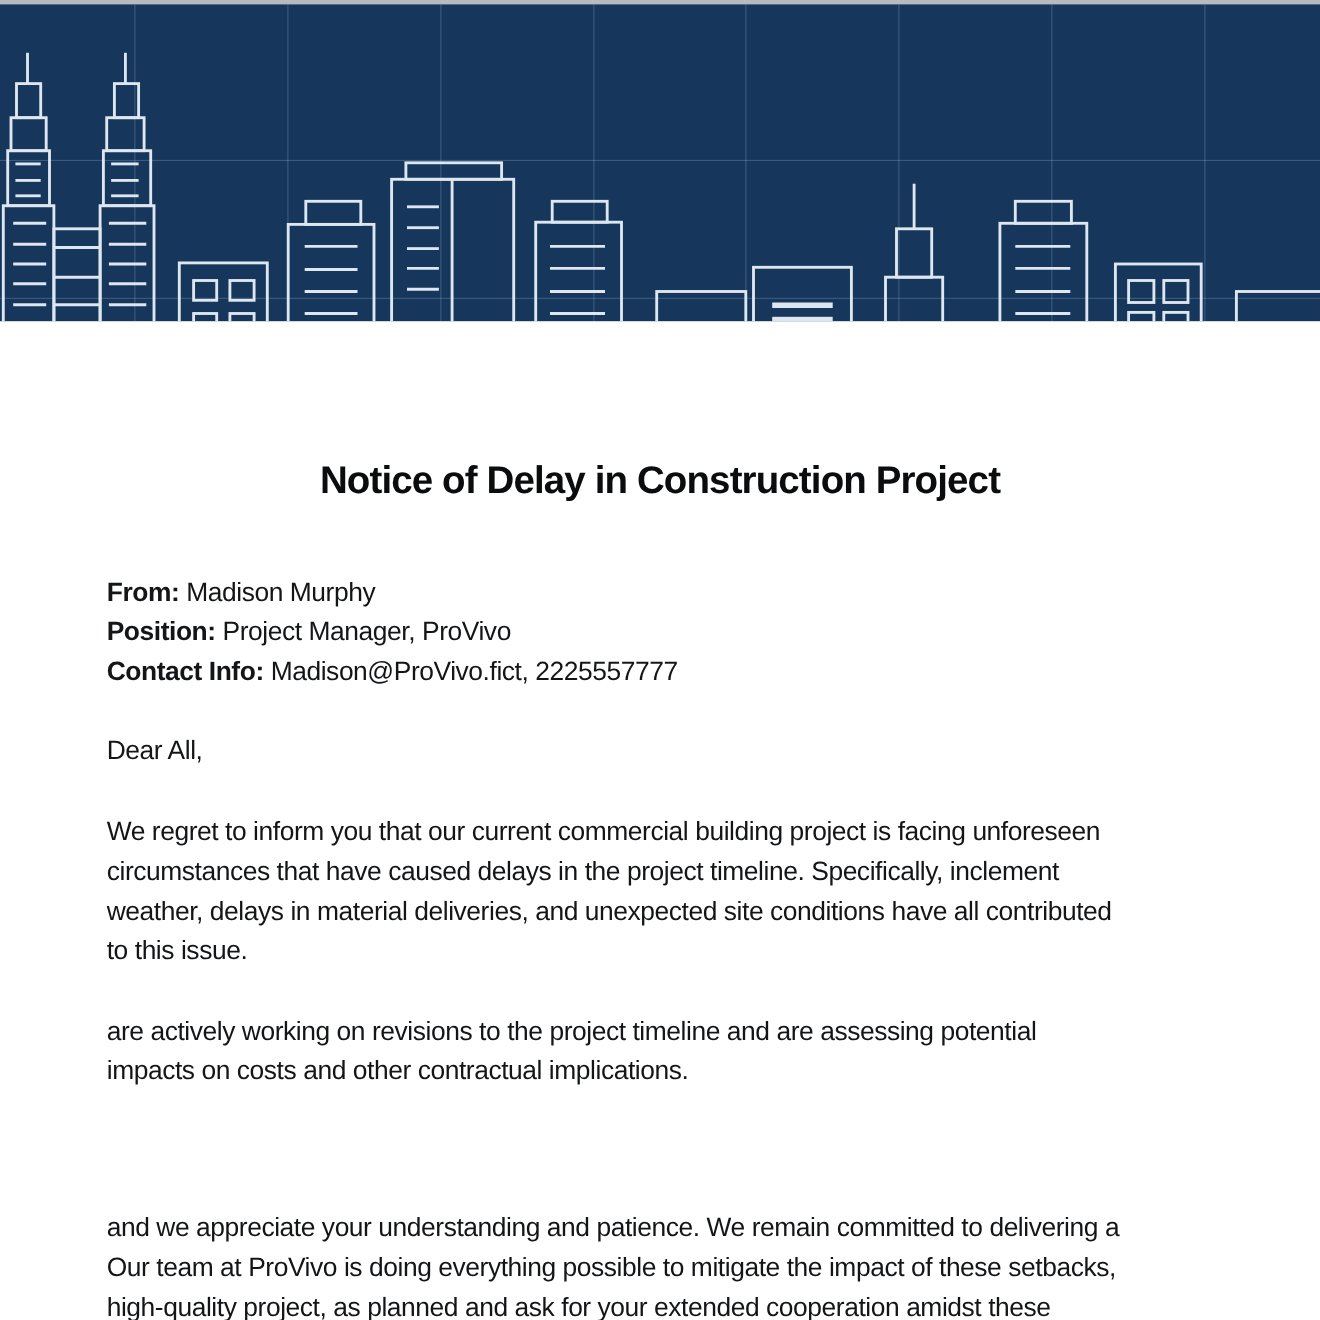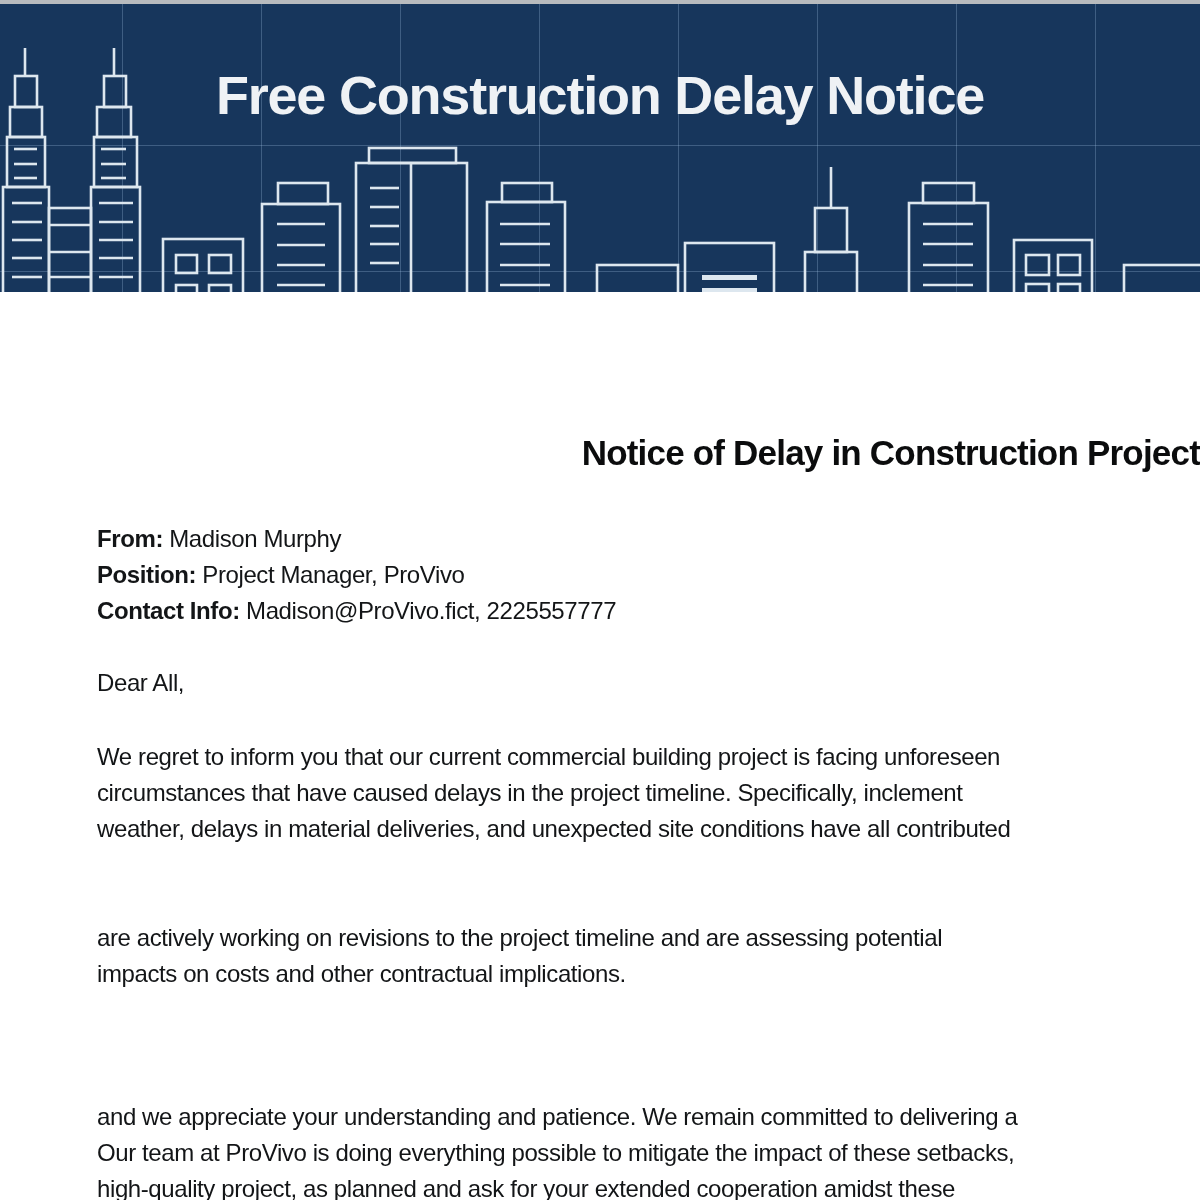--- a/index.html
+++ b/index.html
@@ -33,22 +33,22 @@
   }
   .hero-title{
     position:absolute;left:0;right:0;top:64px;
     text-align:center;
     font-size:54px;font-weight:700;letter-spacing:-1.2px;
     color:#eff2f5;
   }
 
   
   .doc-title{
-    position:absolute;left:0;right:0;top:433px;
-    text-align:right;
+    position:absolute;left:0;right:0;top:417px;
+    text-align:center;
     font-size:35px;font-weight:700;letter-spacing:-0.8px;
     color:#0b0c0d;
     margin:0;
   }
   .textblock{
     position:absolute;left:97px;width:1020px;
     font-size:24px;letter-spacing:-0.4px;line-height:36px;
     color:#131517;
   }
   .textblock .line{height:36px;white-space:nowrap;}
@@ -167,37 +167,37 @@
         <rect x="1014" y="240" width="78" height="55"></rect>
         <rect x="1026" y="255" width="23" height="20"></rect>
           <rect x="1058" y="255" width="22" height="20"></rect>
         <rect x="1026" y="284" width="23" height="14"></rect>
           <rect x="1058" y="284" width="22" height="14"></rect>
       </g>
 
       <rect x="1124" y="265" width="85" height="30"></rect>
     </svg>
 
-    <div class="hero-title">Free Construction Delay Notice</div>
   </header>
 
   <h1 class="doc-title">Notice of Delay in Construction Project</h1>
 
   <div class="textblock meta">
     <div class="line"><span class="label">From:</span><span> Madison Murphy</span></div>
     <div class="line"><span class="label">Position:</span><span> Project Manager, ProVivo</span></div>
     <div class="line"><span class="label">Contact Info:</span><span> Madison@ProVivo.fict, 2225557777</span></div>
   </div>
 
   <div class="textblock salutation">Dear All,</div>
 
   <div class="textblock para1">
       <div class="line">We regret to inform you that our current commercial building project is facing unforeseen</div>
       <div class="line">circumstances that have caused delays in the project timeline. Specifically, inclement</div>
       <div class="line">weather, delays in material deliveries, and unexpected site conditions have all contributed</div>
+      <div class="line">to this issue.</div>
     </div>
   <div class="textblock para2">
       <div class="line">are actively working on revisions to the project timeline and are assessing potential</div>
       <div class="line">impacts on costs and other contractual implications.</div>
     </div>
   <div class="textblock para3">
       <div class="line">and we appreciate your understanding and patience. We remain committed to delivering a</div>
       <div class="line">Our team at ProVivo is doing everything possible to mitigate the impact of these setbacks,</div>
       <div class="line">high-quality project, as planned and ask for your extended cooperation amidst these</div>
     </div>

